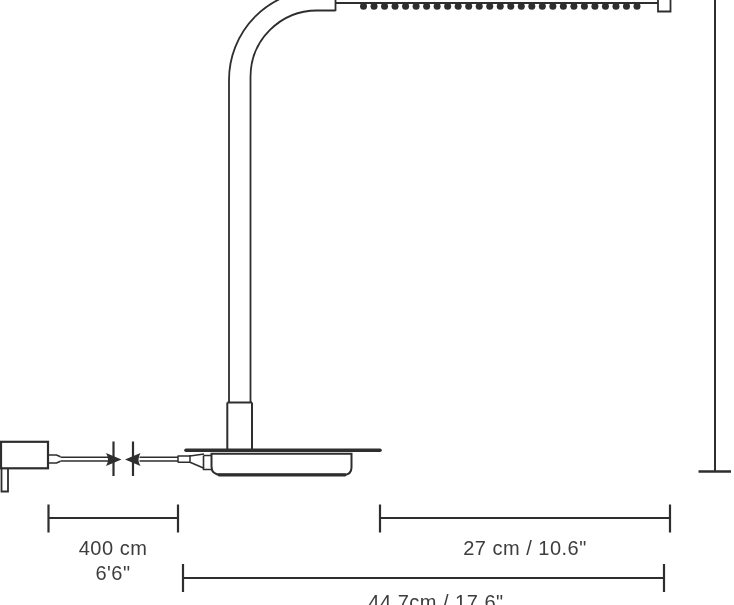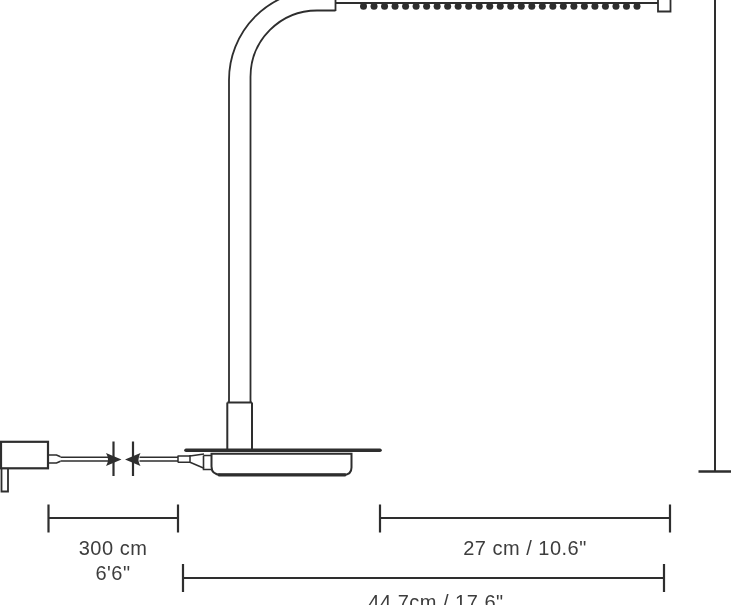--- a/index.html
+++ b/index.html
@@ -140,21 +140,21 @@
       <path d="M 380,518 L 670,518" stroke-width="1.8"></path>
       <path d="M 380,504.5 L 380,532.5 M 670,504.5 L 670,532.5" stroke-width="2.2"></path>
     </g>
 
     <g>
       <path d="M 183,578 L 664,578" stroke-width="1.8"></path>
       <path d="M 183,564 L 183,592 M 664,564 L 664,592" stroke-width="2.2"></path>
     </g>
   </svg>
 
-  <div class="dim-label lbl-cable-metric">300 cm</div>
+  <div class="dim-label lbl-cable-metric">400 cm</div>
 
   <div class="dim-label lbl-cable-imperial">6'6"</div>
 
   <div class="dim-label lbl-head">27 cm / 10.6"</div>
 
   <div class="dim-label lbl-depth">44.7cm / 17.6"</div>
 
 </div>
 
 </body></html>

